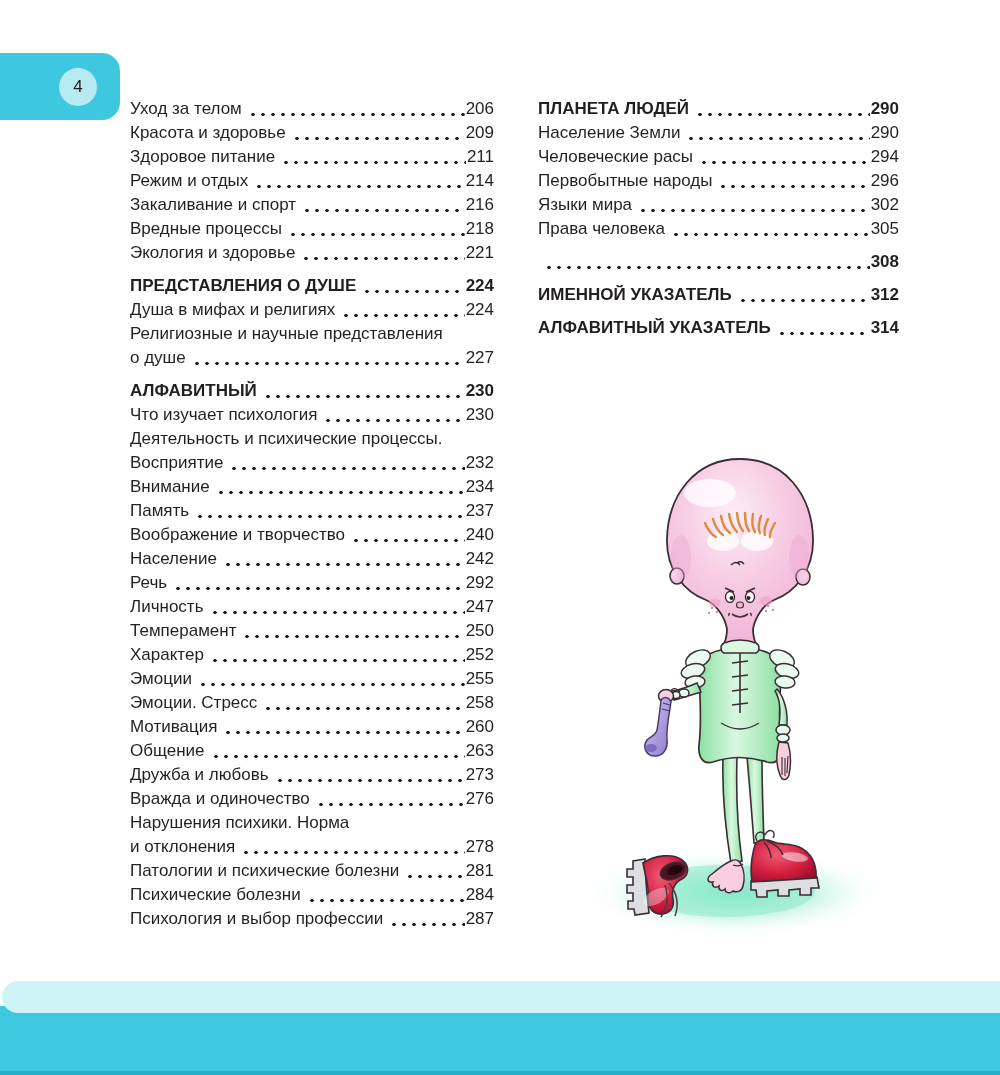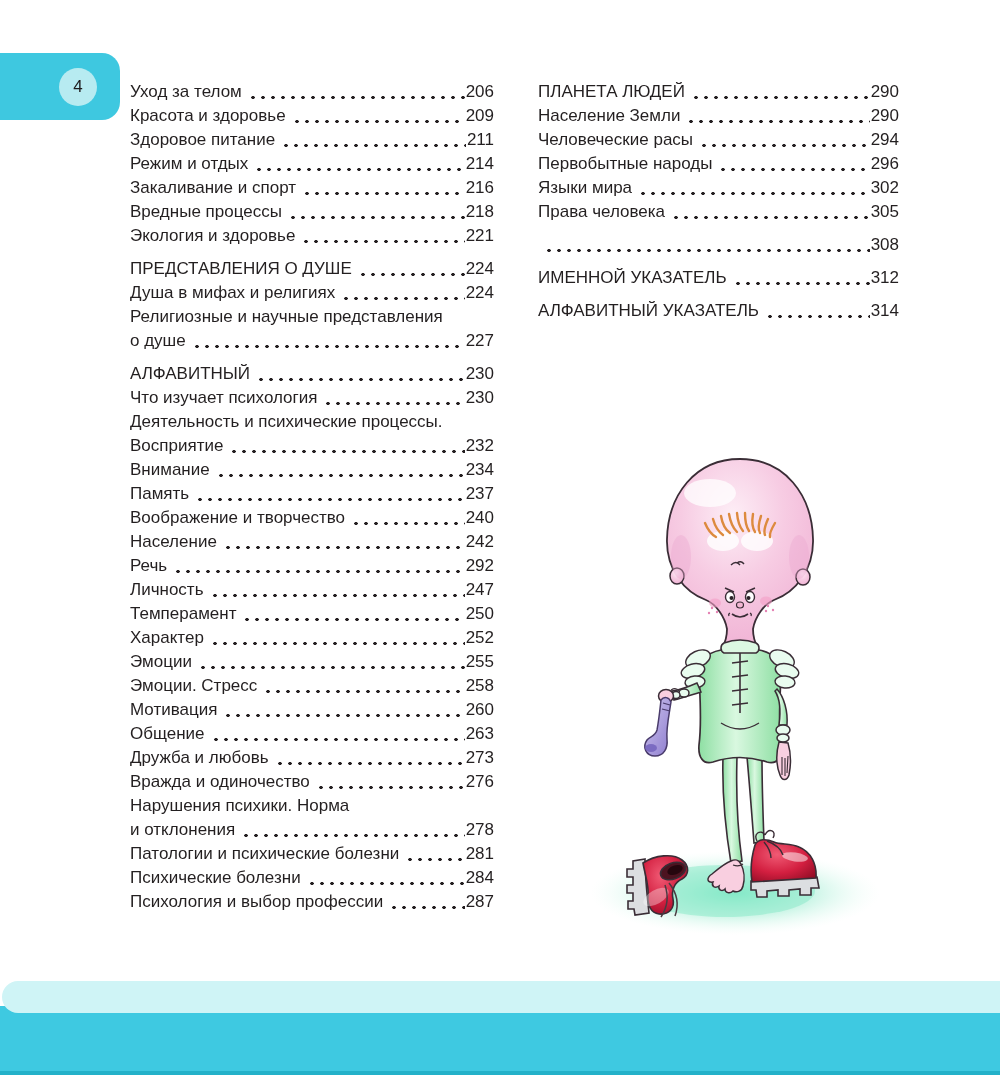--- a/index.html
+++ b/index.html
@@ -17,38 +17,38 @@
     background:#3ec8e0;border-radius:0 18px 18px 0;
   }
   .page-num-circle{
     position:absolute;right:23px;top:50%;transform:translateY(-50%);
     width:38px;height:38px;border-radius:50%;
     background:#b7ebf1;
     display:flex;align-items:center;justify-content:center;
     font-size:17px;color:#1e1b1c;
   }
   
-  .col{position:absolute;top:80px;}
+  .col{position:absolute;top:97px;}
   .col-left{left:130px;width:364px;}
   .col-right{left:538px;width:361px;}
   .row{
     display:flex;
     line-height:24px;font-size:17px;color:#231f20;
   }
   .row .t{white-space:nowrap;}
   .row .leader{
     flex:1 1 auto;
     margin-left:6px;margin-right:1px;
     background-image:radial-gradient(circle, #241f21 1.55px, rgba(0,0,0,0) 1.9px);
     background-size:10px 5px;
     background-repeat:repeat-x;
     background-position:left 0 bottom 4px;
   }
   .row .pg{white-space:nowrap;}
-  .row.header{font-weight:normal;margin-top:9px;}
+  .row.header{font-weight:bold;margin-top:9px;}
   .col .row:first-child{margin-top:0;}
   
   .bottom-bar-cyan{
     position:absolute;left:0;right:0;top:1006px;height:69px;
     background:#3ec9e1;z-index:1;
   }
   .bottom-bar-light{
     position:absolute;left:2px;right:0;top:981px;height:32px;
     background:#cff4f6;border-radius:16px 0 0 16px;z-index:2;
   }

